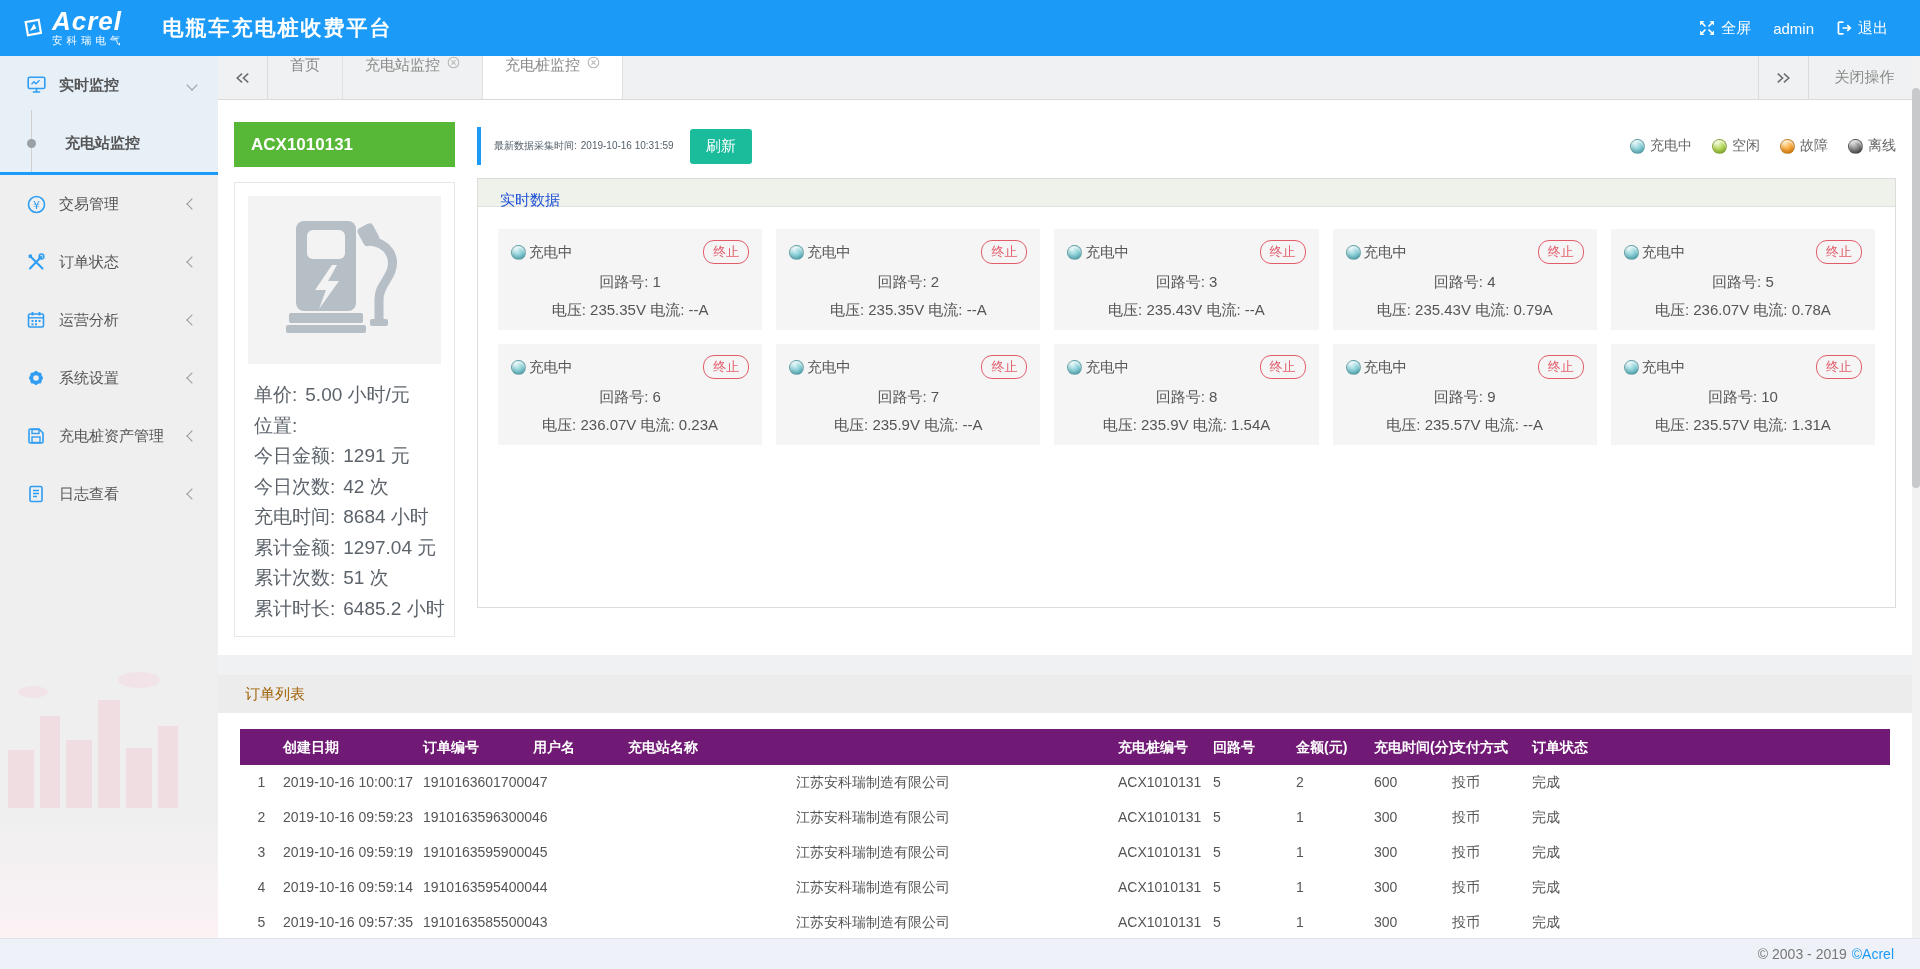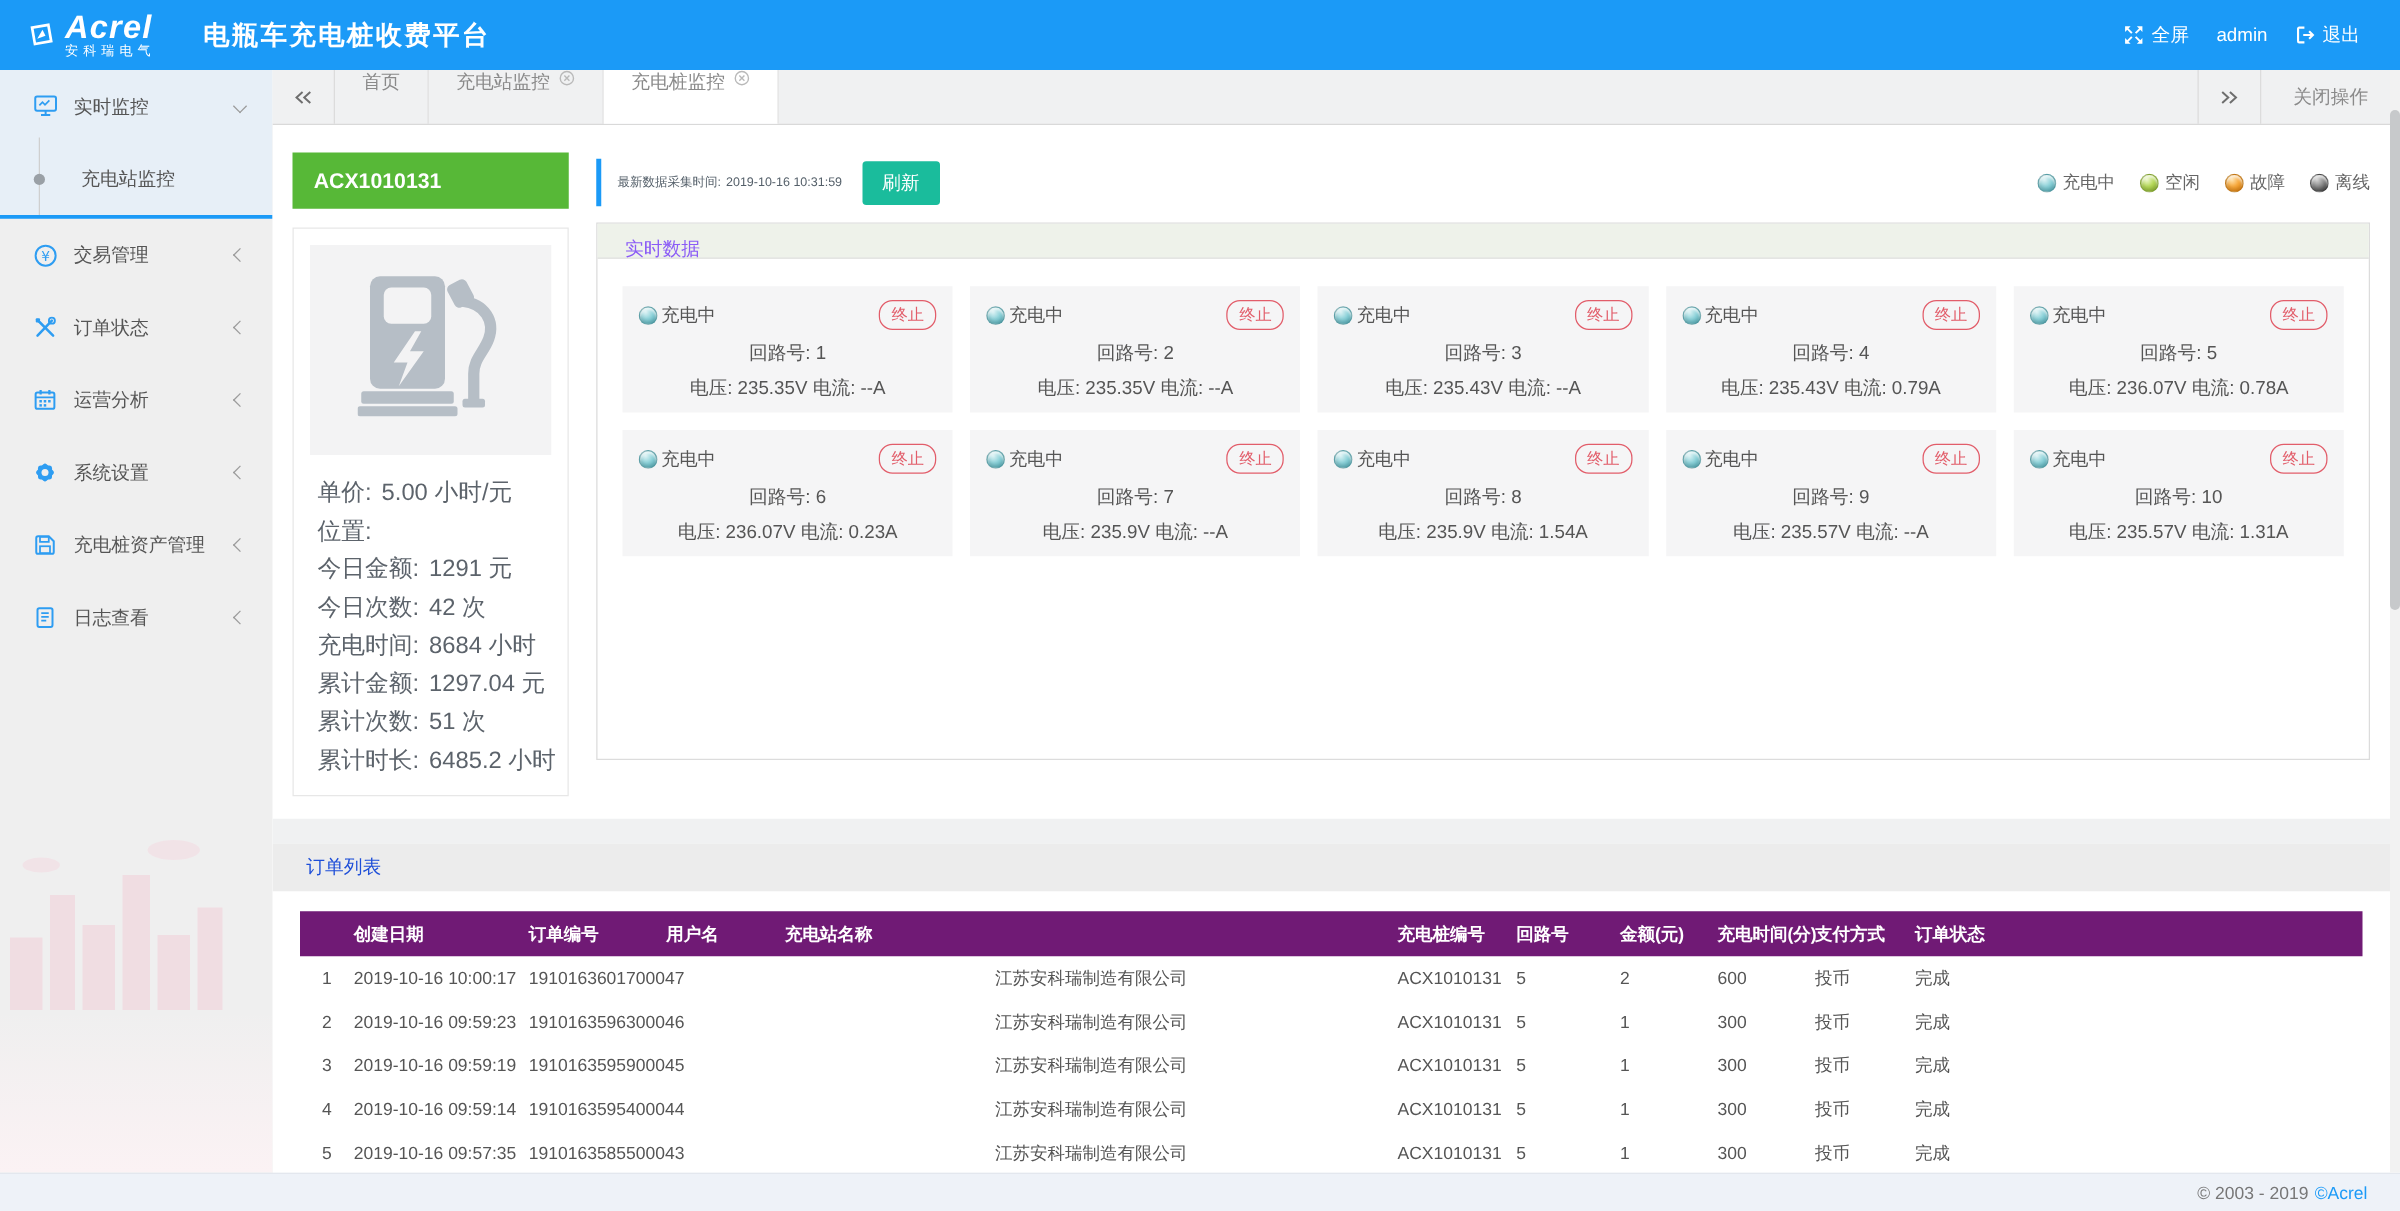--- a/index.html
+++ b/index.html
@@ -13,21 +13,21 @@
   .logo-sub { font-size:10.5px; letter-spacing:4px; margin-top:1px; }
   .app-title { font-size:21px; font-weight:bold; letter-spacing:2px; margin-left:38px; }
   .header-right { margin-left:auto; display:flex; align-items:center; gap:10px; margin-right:26px; font-size:15px; }
   .hbtn { display:flex; align-items:center; gap:6px; cursor:pointer; padding:4px 6px; }
 
   
   .mid { display:flex; height:882px; }
 
   
   .sidebar { width:218px; background:#efefef; position:relative; flex:none; overflow:hidden; }
-  .nav-group.active { background:#e7eff7; border-bottom:3px solid #1b9af7; }
+  .nav-group.active { background:#e7eff7; border-bottom:3px solid #1b9af7;font-weight:bold; }
   .nav-item { height:58px; display:flex; align-items:center; padding-left:26px; cursor:pointer; color:#555; font-size:15px; }
   .nav-item .nicon { width:20px; height:20px; color:#2e9df2; flex:none; display:flex; align-items:center; justify-content:center; }
   .nav-item .nlabel { margin-left:13px; }
   .chev { display:inline-block; width:8px; height:8px; border:0 solid #9b9b9b; margin-left:auto; margin-right:22px; flex:none; }
   .chev.down { border-right-width:1.6px; border-bottom-width:1.6px; transform:rotate(45deg); }
   .chev.left { border-left-width:1.6px; border-bottom-width:1.6px; transform:rotate(45deg); }
   .sub-item { position:relative; padding-left:52px; }
   .sub-item::before { content:''; position:absolute; left:31px; top:-4px; bottom:0; width:1px; background:#cfcfcf; }
   .sub-item::after { content:''; position:absolute; left:27px; top:50%; margin-top:-4px; width:9px; height:9px; border-radius:50%; background:#9aa0a6; }
   .skyline { position:absolute; left:0; bottom:130px; width:218px; height:130px; opacity:.4; pointer-events:none; }
@@ -69,32 +69,32 @@
   .refresh-btn { margin-left:16px; background:#1abc9c; color:#fff; border:none; border-radius:3px; font-size:15px; padding:8px 16px; cursor:pointer; font-family:inherit; }
   .legend { margin-left:auto; display:flex; align-items:center; gap:20px; font-size:14px; color:#666; }
   .legend-item { display:flex; align-items:center; gap:5px; }
   .ball { width:15px; height:15px; border-radius:50%; display:inline-block; border:1px solid rgba(0,0,0,.18); box-shadow:inset 0 -2px 3px rgba(0,0,0,.15), inset 0 2px 2px rgba(255,255,255,.75); flex:none; }
   .ball.charging { background:radial-gradient(circle at 35% 28%, #dff3f5 0%, #8fd3da 45%, #4aafbc 100%); }
   .ball.idle { background:radial-gradient(circle at 35% 28%, #eef7cf 0%, #b6d95a 45%, #8ab427 100%); }
   .ball.fault { background:radial-gradient(circle at 35% 28%, #ffe4b0 0%, #f7a93e 45%, #e87f00 100%); }
   .ball.offline { background:radial-gradient(circle at 35% 28%, #d6d6d6 0%, #8a8a8a 45%, #2d2d2d 100%); }
 
   .rt-panel { margin-top:8px; border:1px solid #dcdcdc; height:430px; background:#fff; }
-  .rt-panel-header { height:28px; background:#eef2ea; border-bottom:1px solid #e0e0e0; font-size:15px; color:#8b5cf6; line-height:42px; padding-left:22px; }
+  .rt-panel-header { height:28px; background:#eef2ea; border-bottom:1px solid #e0e0e0; font-size:15px; color:#1d4ed8; line-height:42px; padding-left:22px; }
   .rt-cards { padding:22px 20px; display:grid; grid-template-columns:repeat(5,1fr); column-gap:14px; row-gap:14px; }
   .rt-card { background:#f5f5f6; height:101px; padding:11px 13px; font-size:14.5px; color:#555; }
   .card-top { display:flex; align-items:center; }
   .card-status { display:flex; align-items:center; gap:3px; }
   .stop-btn { margin-left:auto; background:transparent; border:1px solid #e25d6a; color:#e25d6a; border-radius:11px; font-size:13px; padding:2px 9px; cursor:pointer; font-family:inherit; }
   .card-loop { text-align:center; margin-top:9px; font-size:15px; }
   .card-vi { text-align:center; margin-top:9px; font-size:15px; white-space:nowrap; }
 
   
   .gray-gap { height:20px; background:#f0f1f2; margin-top:18px; }
-  .orders-title-bar { height:38px; background:#ececec; line-height:38px; font-size:15px; color:#1d4ed8; padding-left:27px; }
+  .orders-title-bar { height:38px; background:#ececec; line-height:38px; font-size:15px; color:#a16207; padding-left:27px; }
   .orders-table { margin:16px 30px 0 22px; }
   .ogrid { display:grid; grid-template-columns:43px 140px 110px 95px 490px 95px 83px 78px 78px 80px 80px 1fr; }
   .ogrid.ohead { background:#701a75; color:#fff; font-weight:bold; height:36px; }
   .ogrid .cell { line-height:36px; font-size:14px; white-space:nowrap; overflow:visible; }
   .ogrid.orow { height:35px; color:#555; }
   .ogrid.orow .cell { line-height:35px; }
   .cell.c-center { text-align:center; }
 
   
   .footer { height:31px; background:#eef2f8; border-top:1px solid #dfe3ea; display:flex; align-items:center; justify-content:flex-end; padding-right:26px; font-size:14px; color:#777; gap:5px; }

